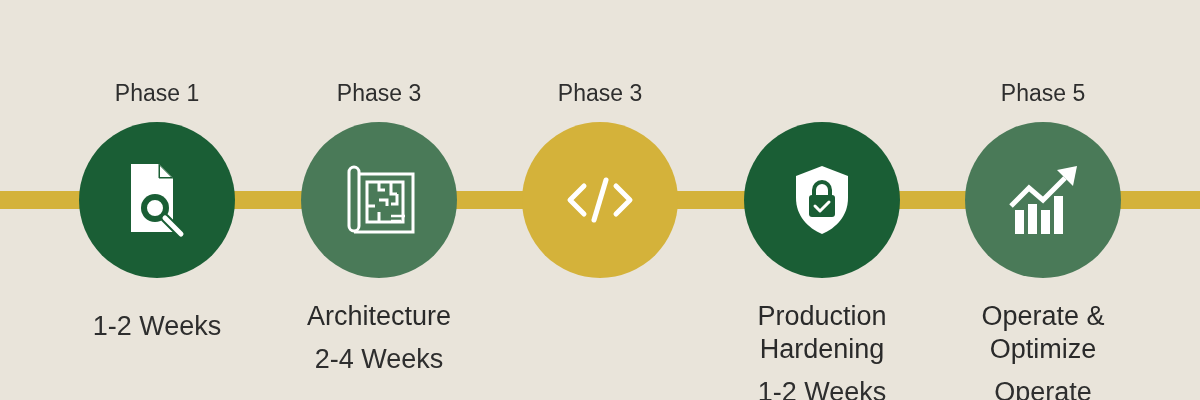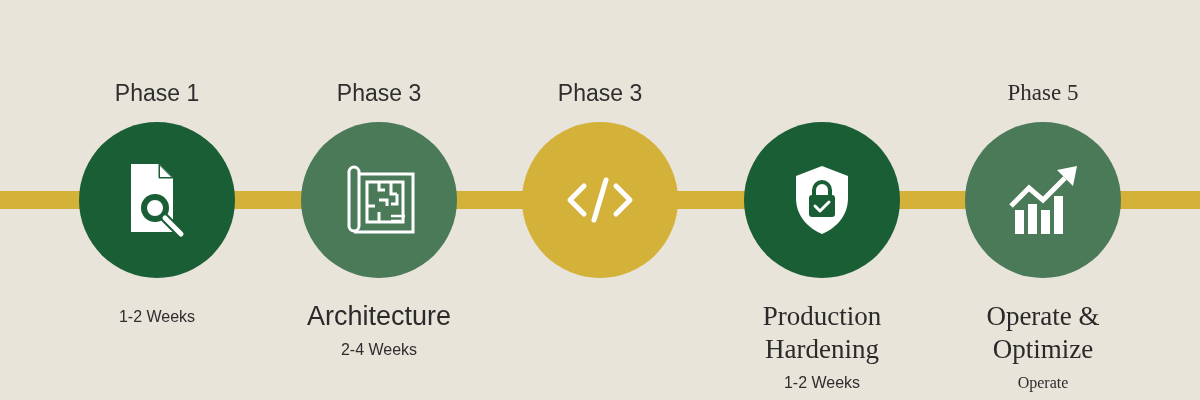--- a/index.html
+++ b/index.html
@@ -25,21 +25,21 @@
     position:absolute; top:122px; left:32px; width:156px; height:156px;
     border-radius:50%;
     display:flex; align-items:center; justify-content:center;
   }
   .circle svg { width:80px; height:80px; }
   .title {
     position:absolute; top:300px; left:-20px; width:260px;
     font-size:27px; line-height:33px; color:#2a2a2a;
   }
   .duration {
-    font-size:16px; color:#2e2e2e; line-height:26px; margin-top:4px;
+    font-size:27px; color:#2e2e2e; line-height:26px; margin-top:13px;
   }
 </style>
 </head>
 <body>
 
 <div class="line"></div>
 
 <div class="phase" style="left:157px;">
   <div class="phase-label">Phase 1</div>
   <div class="circle" style="background:#1a5e35;">
@@ -91,26 +91,26 @@
 <div class="phase" style="left:822px;">
   <div class="circle" style="background:#1a5e35;">
     <svg viewBox="0 0 80 80">
       <path d="M40 6 L66 16 V38 C66 56 54 68 40 74 C26 68 14 56 14 38 V16 Z" fill="#fff"></path>
       <path d="M32 36 V30 a8 8 0 0 1 16 0 V36" fill="none" stroke="#1a5e35" stroke-width="4"></path>
       <rect x="27" y="35" width="26" height="22" rx="3" fill="#1a5e35"></rect>
       <polyline points="33,46 38,51 47,42" fill="none" stroke="#fff" stroke-width="3" stroke-linecap="round" stroke-linejoin="round"></polyline>
     </svg>
   </div>
   <div class="title">
-    <div style="width: 180px; margin: 0px auto; font-family: Liberation Serif, serif;">Production Hardening</div>
+    <div style="width: 180px; margin: 0px auto;">Production Hardening</div>
     <div class="duration">1-2 Weeks</div>
   </div>
 </div>
 
-<div class="phase" style="left:1043px;font-family:Liberation Serif, serif;">
+<div class="phase" style="left:1043px;">
   <div class="phase-label">Phase 5</div>
   <div class="circle" style="background:#4a7a58;">
     <svg viewBox="0 0 80 80">
       <rect x="12" y="50" width="9" height="24" fill="#fff"></rect>
       <rect x="25" y="44" width="9" height="30" fill="#fff"></rect>
       <rect x="38" y="50" width="9" height="24" fill="#fff"></rect>
       <rect x="51" y="36" width="9" height="38" fill="#fff"></rect>
       <polyline points="8,46 26,28 40,40 64,16" fill="none" stroke="#4a7a58" stroke-width="9" stroke-linejoin="miter"></polyline>
       <polyline points="8,46 26,28 40,40 62,18" fill="none" stroke="#fff" stroke-width="5" stroke-linejoin="miter"></polyline>
       <polygon points="54,10 74,6 70,26" fill="#fff"></polygon>

